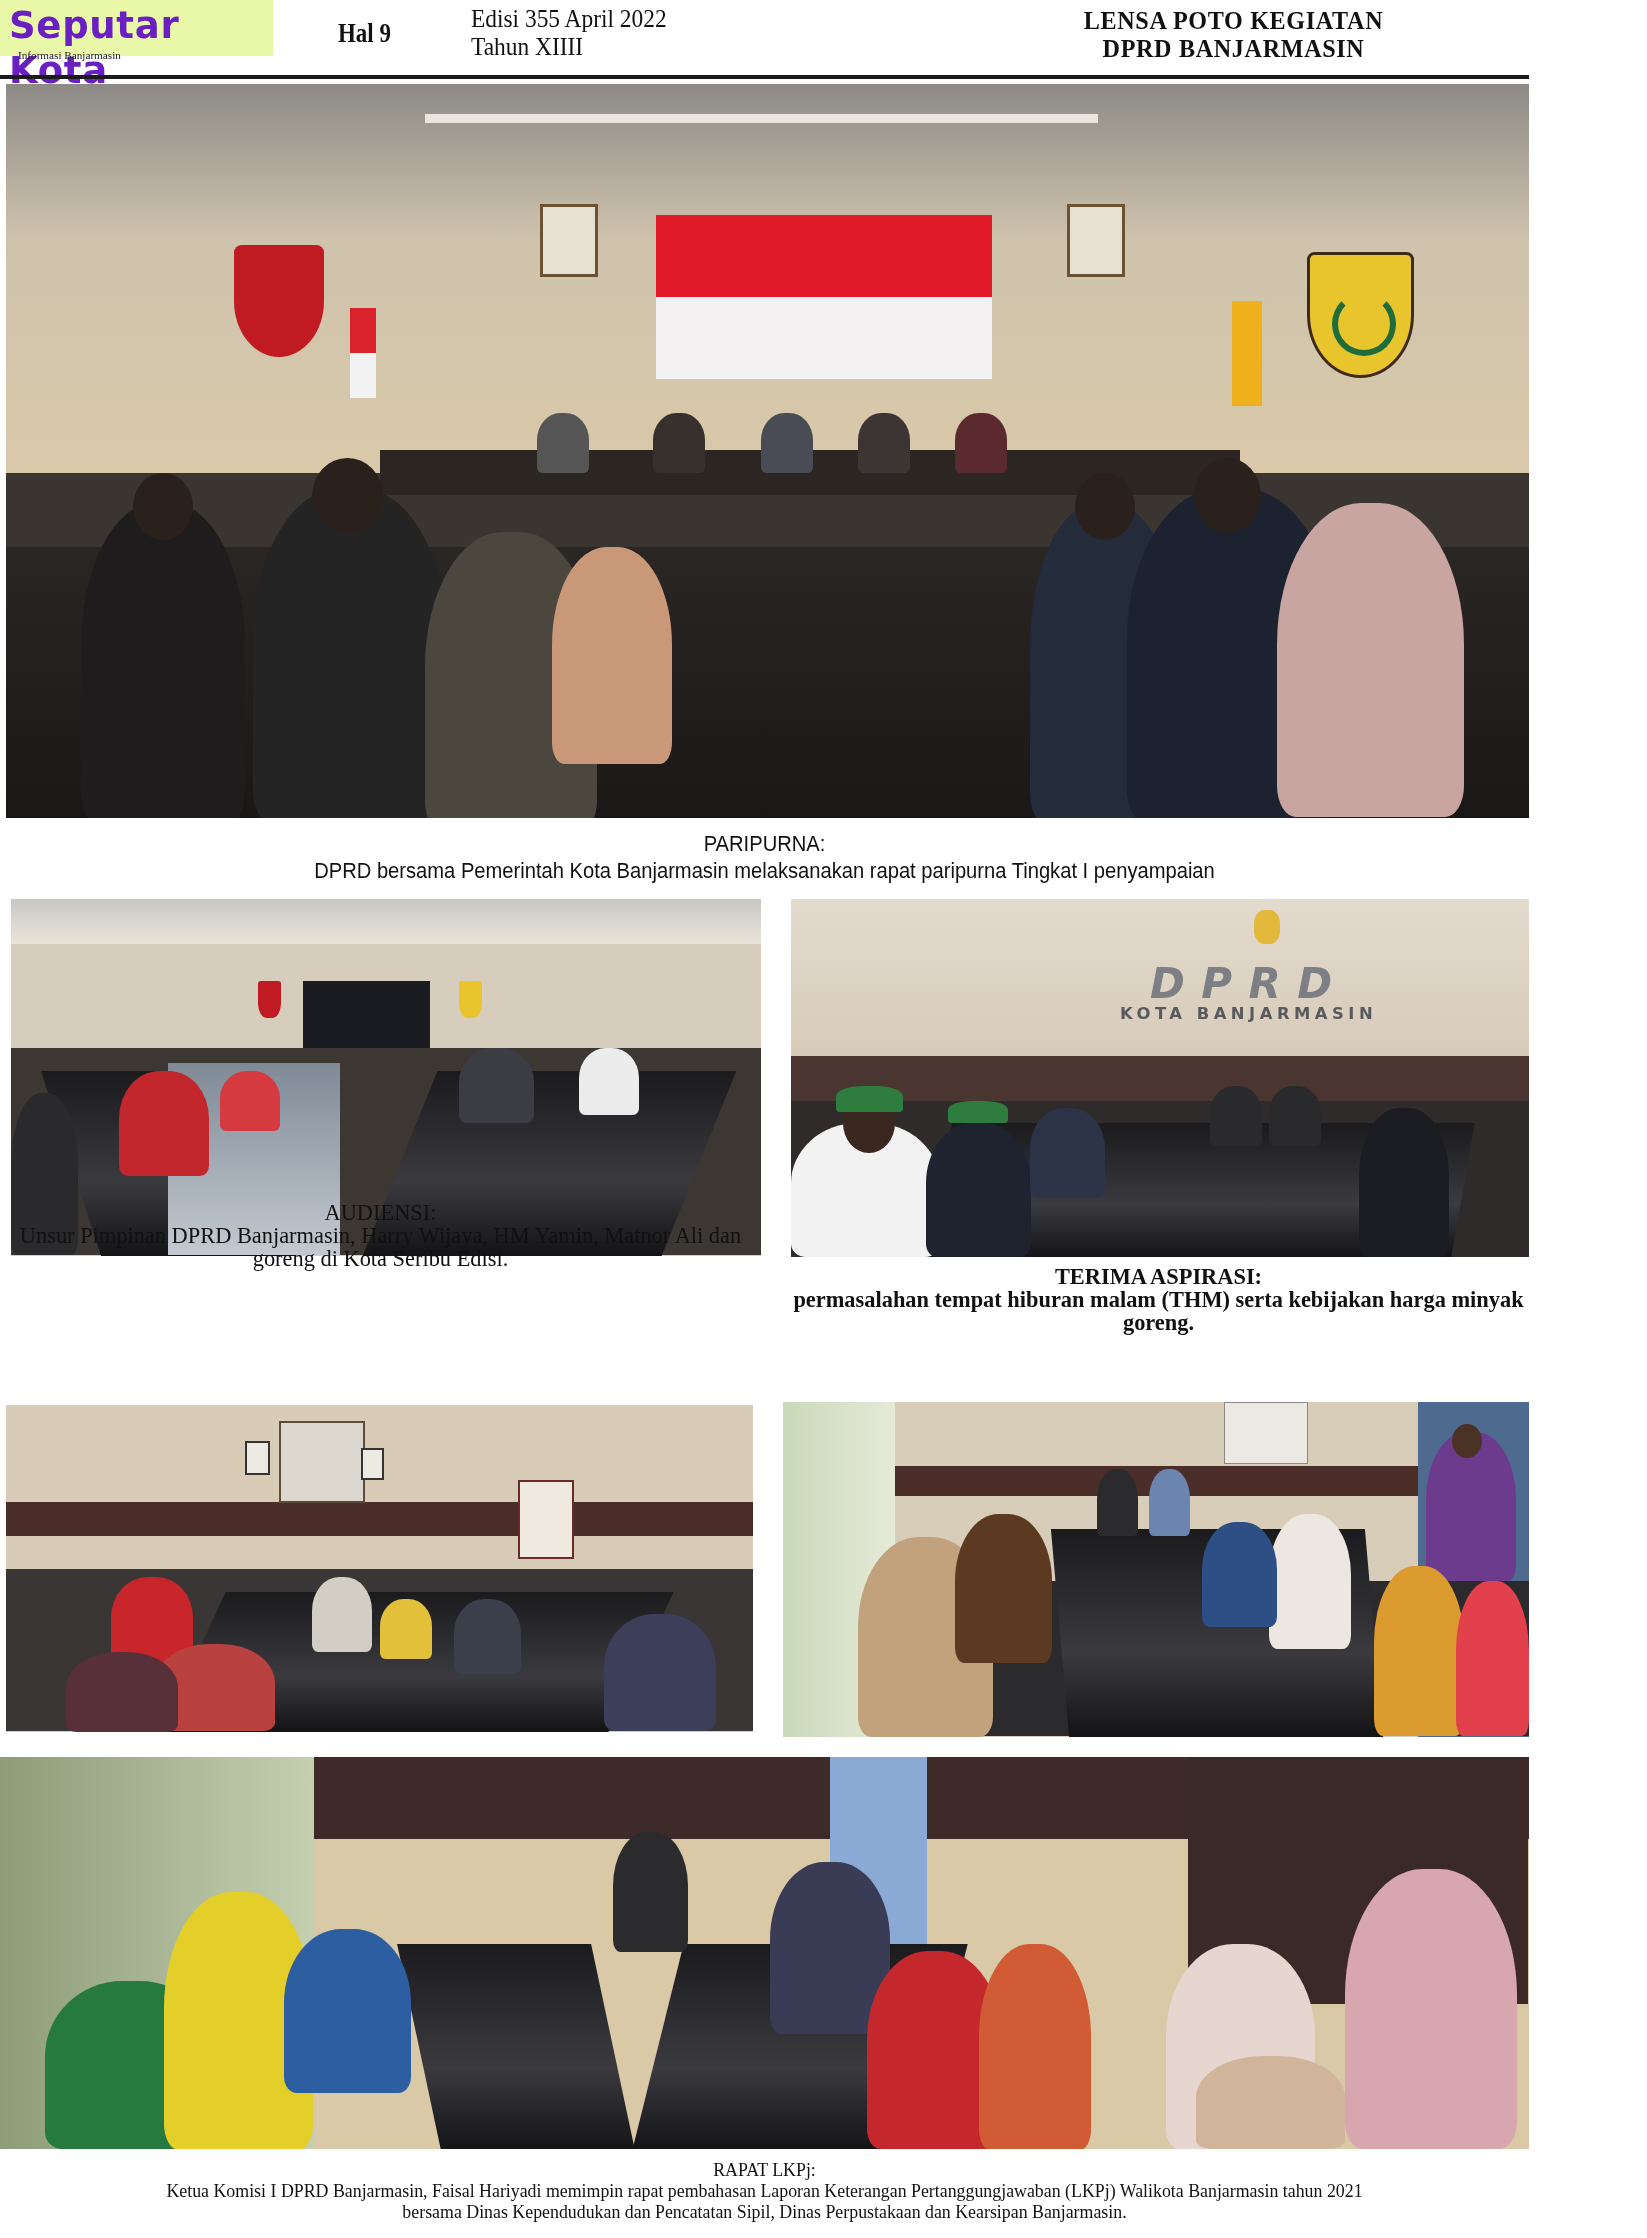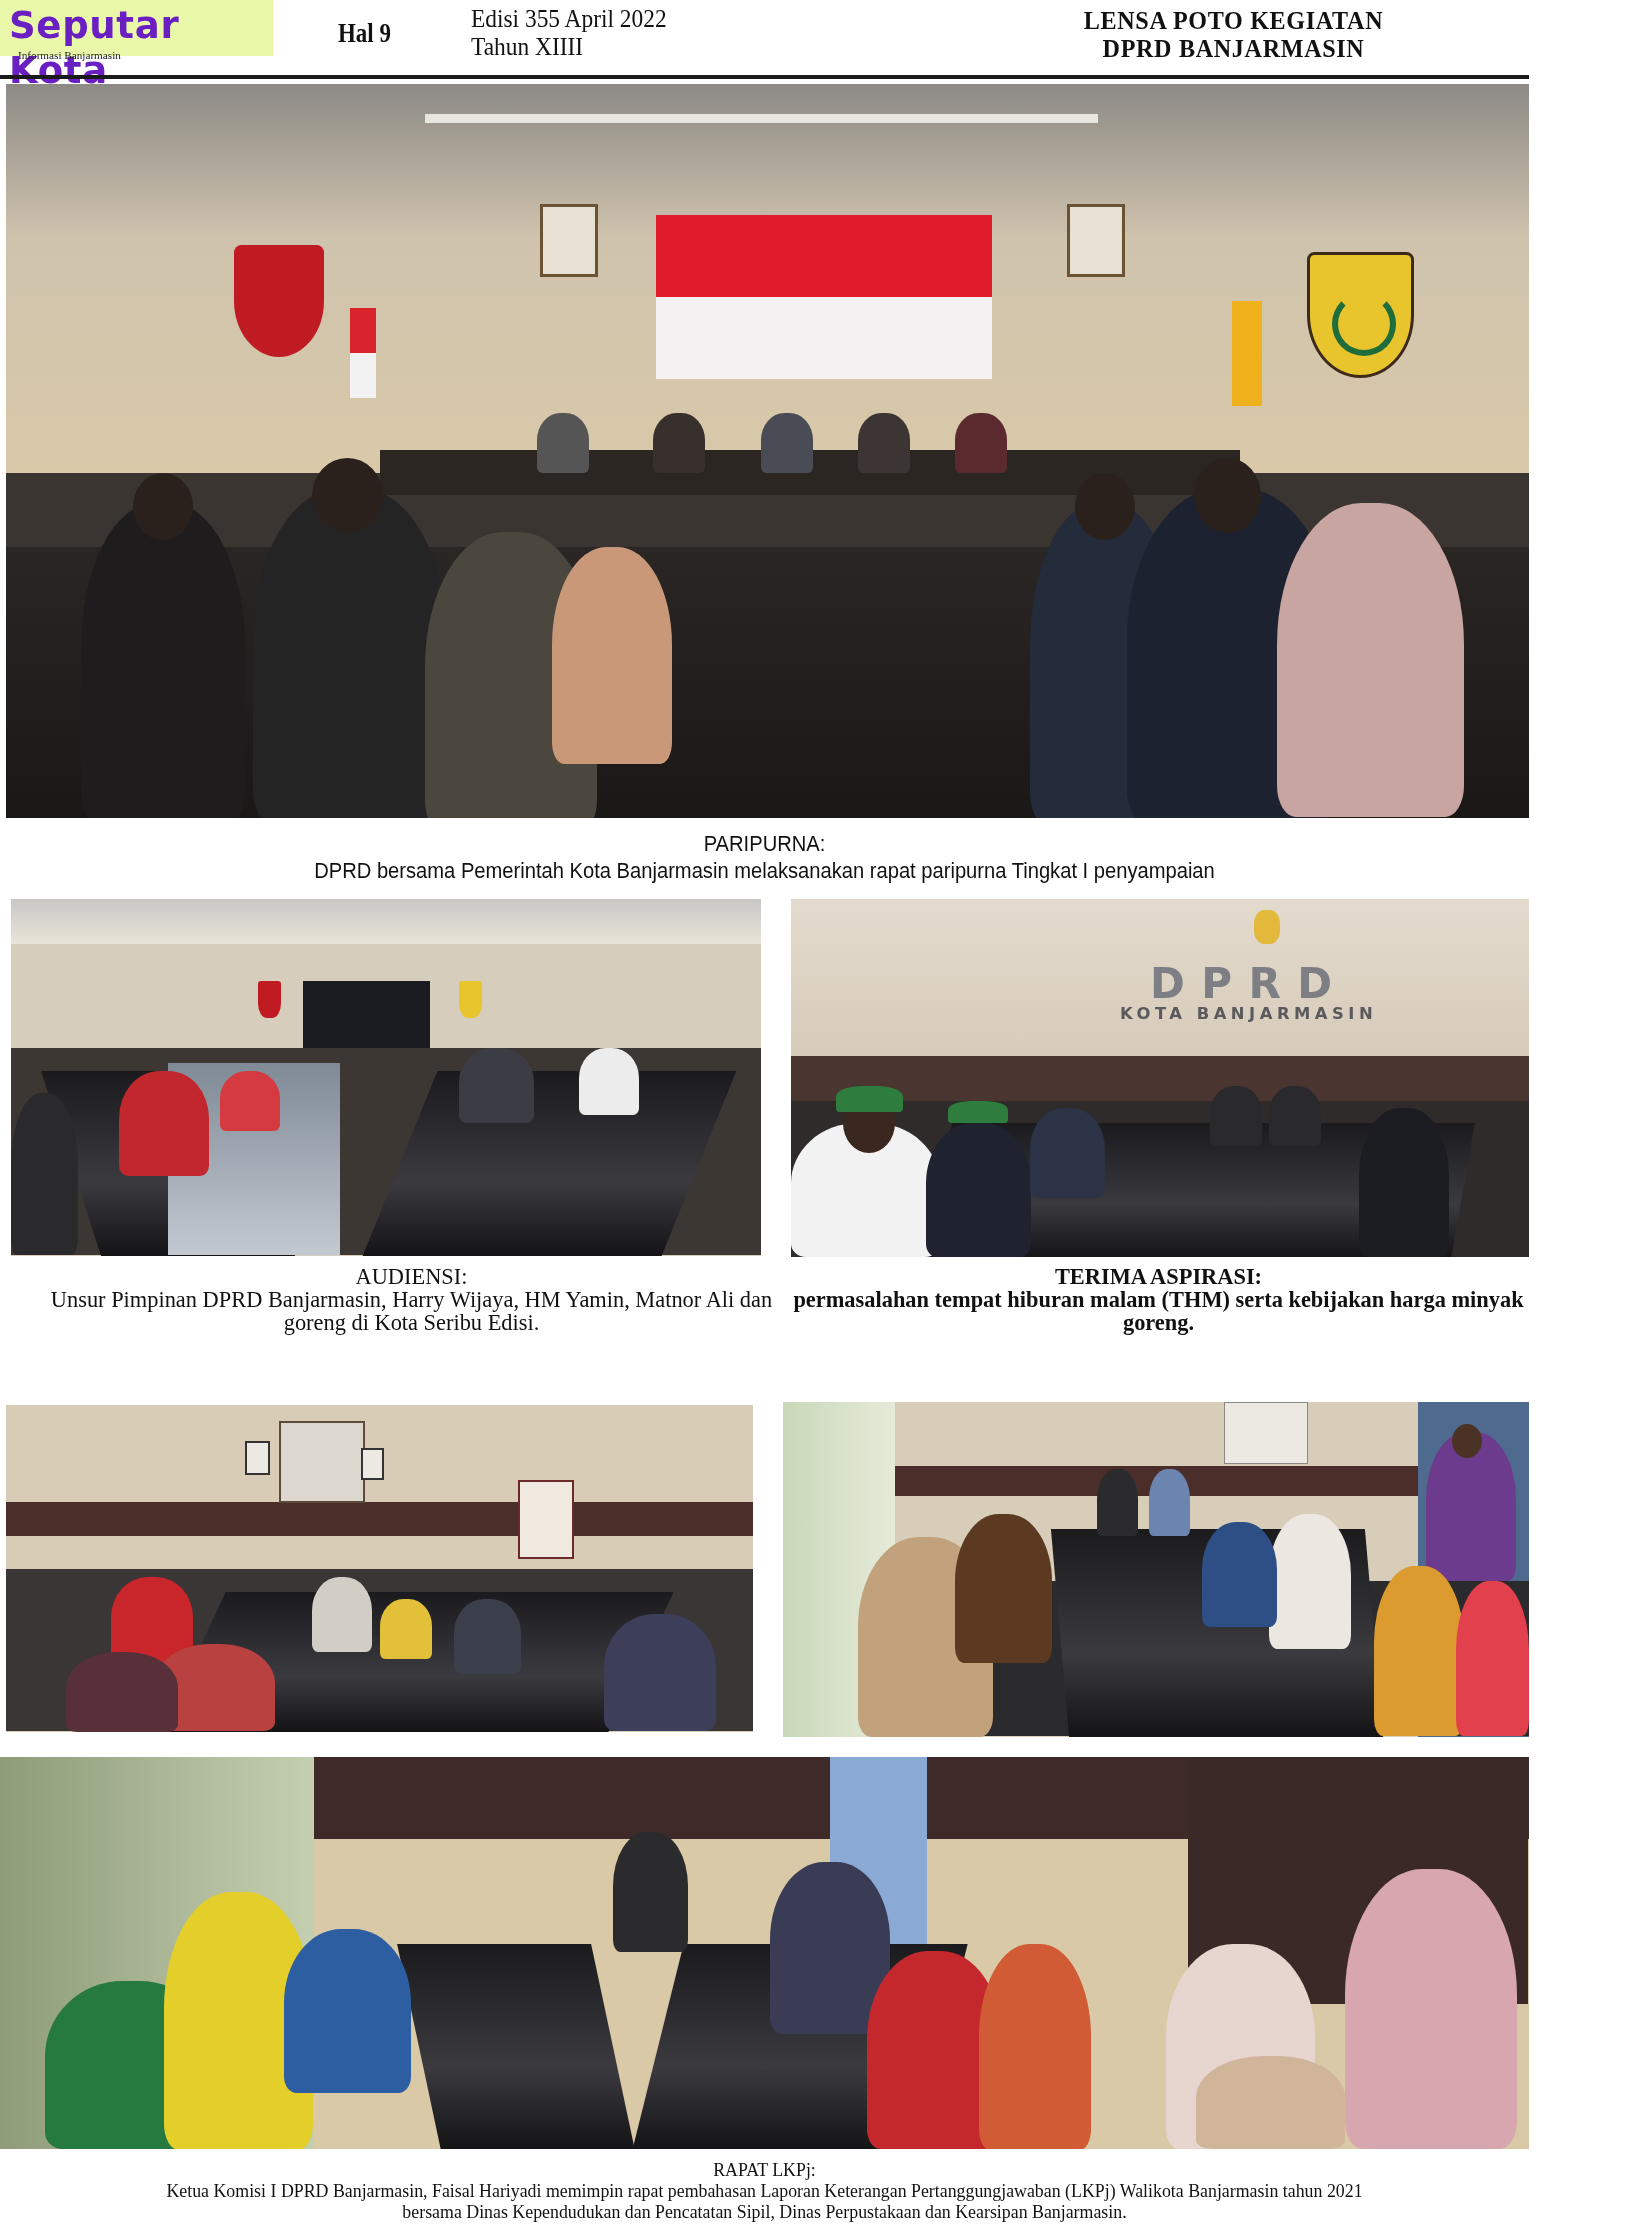--- a/index.html
+++ b/index.html
@@ -106,37 +106,37 @@
   <div class="person" style="left:108px; top:172px; width:90px; height:105px; background:#c1272d;"></div>
   <div class="person" style="left:209px; top:172px; width:60px; height:60px; background:#d43a3f;"></div>
   <div class="person" style="left:448px; top:149px; width:75px; height:75px; background:#3b3c44;"></div>
   <div class="person" style="left:568px; top:149px; width:60px; height:67px; background:#ececec;"></div>
   <div class="person" style="left:0; top:194px; width:67px; height:162px; background:#2a2a2c;"></div>
 </div>
 
 <div class="abs photo" style="left:791px; top:899px; width:738px; height:358px; background:#cfc4b3;">
   <div class="wall" style="top:0; height:157px; background:linear-gradient(180deg,#e3dbce,#d7cbb9);"></div>
   <div class="abs" style="left:0; top:157px; width:738px; height:45px; background:#4a3530;"></div>
-  <div class="abs" style="left:359px; top:60px; width:224px; font-family:'DejaVu Sans',sans-serif; font-weight:bold; font-size:42px; color:#7e7f85; letter-spacing:16.4px;">DPRD</div>
+  <div class="abs" style="left:359px; top:60px; width:224px; font-family:'DejaVu Sans',sans-serif; font-weight:bold; font-size:42px; color:#7e7f85; letter-spacing:16.4px;font-style:italic;">DPRD</div>
   <div class="abs" style="left:329px; top:105px; width:299px; font-family:'DejaVu Sans',sans-serif; font-weight:bold; font-size:16.4px; color:#5a5a5e; letter-spacing:4.5px;">KOTA BANJARMASIN</div>
   <div class="abs" style="left:463px; top:11.2px; width:26px; height:34px; background:#e2b93b; border-radius:40%;"></div>
   <div class="abs" style="left:0; top:202px; width:738px; height:156px; background:#2f2b2a;"></div>
   <div class="table" style="left:149px; top:224px; width:523px; height:135px; transform:skewX(-10deg);"></div>
   <div class="person" style="left:0; top:224px; width:149px; height:134px; background:#f2f2f2;"></div>
   <div class="head" style="left:52px; top:194px; width:52px; height:60px; background:#3a2820;"></div>
   <div class="abs" style="left:45px; top:187px; width:67px; height:26px; background:#2e7d3e; border-radius:40% 40% 3.7px 3.7px;"></div>
   <div class="person" style="left:135px; top:224px; width:105px; height:134px; background:#1f2330;"></div>
   <div class="abs" style="left:157px; top:202px; width:60px; height:22.4px; background:#2e7d3e; border-radius:40% 40% 3.7px 3.7px;"></div>
   <div class="person" style="left:239px; top:209px; width:75px; height:90px; background:#2c3346;"></div>
   <div class="person" style="left:419px; top:187px; width:52px; height:60px; background:#2a2a2c;"></div>
   <div class="person" style="left:478px; top:187px; width:52px; height:60px; background:#2a2a2c;"></div>
   <div class="person" style="left:568px; top:209px; width:90px; height:149px; background:#1b1d22;"></div>
 </div>
 
-<div class="abs cap cap-serif" style="left:0; top:1265px; width:761px;padding-left:31px;">
+<div class="abs cap cap-serif" style="left:0; top:1201px; width:761px;">
   <span class="cap-head">AUDIENSI:</span>
   <span class="cap-head">Unsur Pimpinan DPRD Banjarmasin, Harry Wijaya, HM Yamin, Matnor Ali dan</span>
   <span class="cap-head">goreng di Kota Seribu Edisi.</span>
 </div>
 
 <div class="abs cap cap-serif" style="left:785px; top:1265px; width:747px;font-weight:bold;">
   <span class="cap-head">TERIMA ASPIRASI:</span>
   <span class="cap-head">permasalahan tempat hiburan malam (THM) serta kebijakan harga minyak goreng.</span>
 </div>
 

